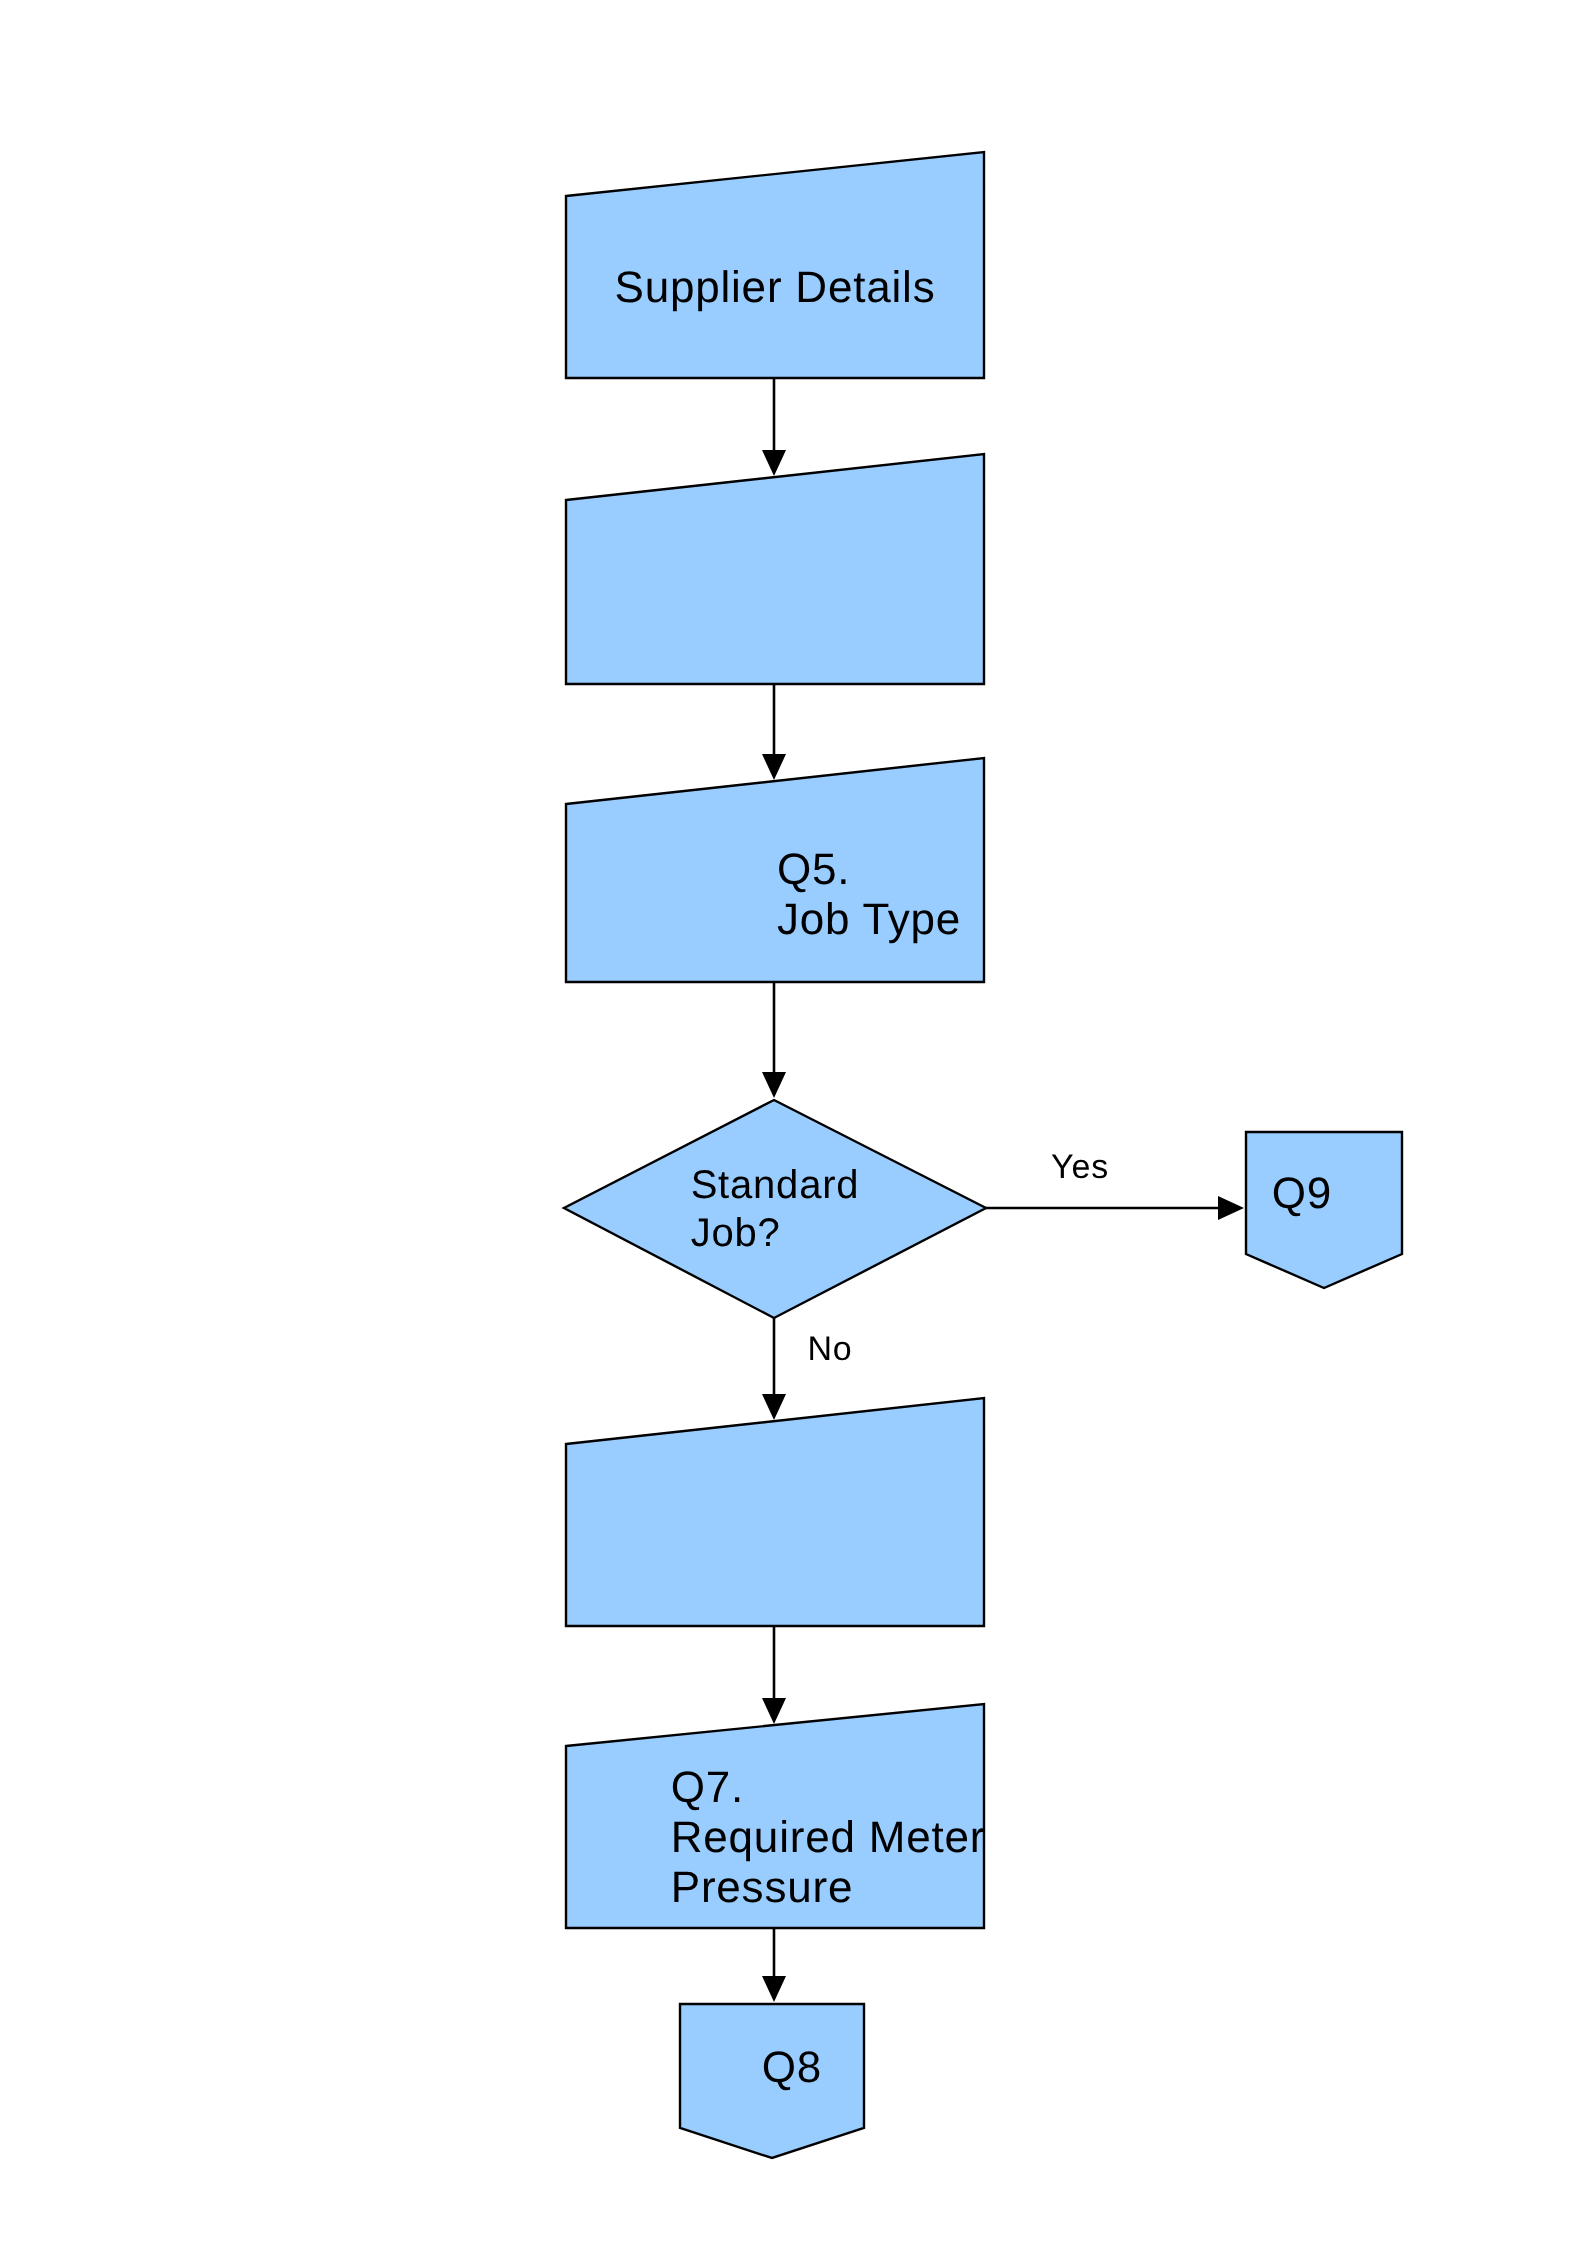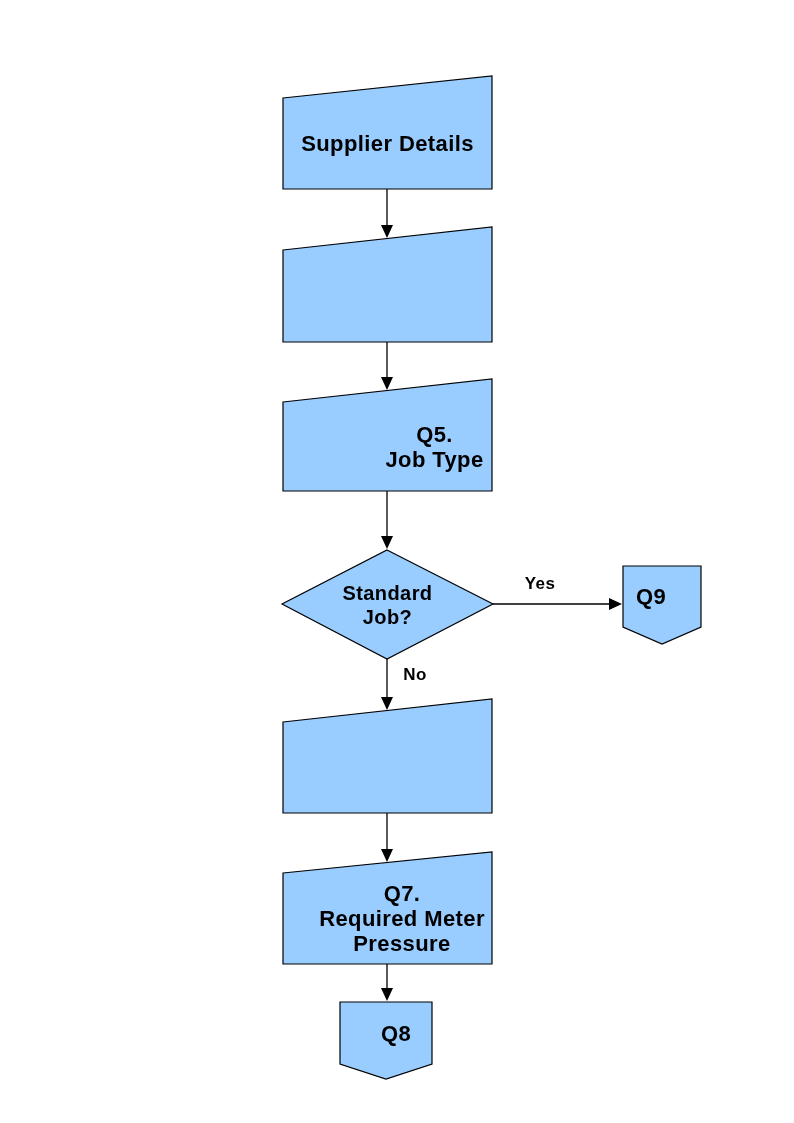--- a/index.html
+++ b/index.html
@@ -31,45 +31,43 @@
   }
   .edge .head {
     fill: var(--connector, #000000);
     stroke: none;
   }
   .label {
     position: absolute;
     display: flex;
     align-items: center;
     justify-content: center;
-    text-align: center;
     color: var(--text, #000000);
     font-size: 22px;
     line-height: 25px;
     letter-spacing: 0.4px;
     white-space: pre-line;
     pointer-events: none;
-    font-weight: bold;
   }
   .label.decision-label {
     font-size: 20px;
     line-height: 24px;
   }
   .label.edge-label {
     font-size: 17px;
     line-height: 24px;
   }
   
   .lbl-supplier { left: 283px; top: 98px;  width: 209px; height: 91px; }
   .lbl-consumer { left: 283px; top: 250px; width: 209px; height: 92px; }
   .lbl-q5       { left: 283px; top: 402px; width: 209px; height: 89px; margin-left: 47px; }
   .lbl-decision { left: 292px; top: 562px; width: 191px; height: 86px; }
   .lbl-q9       { left: 623px; top: 566px; width: 56px;  height: 61px; }
   .lbl-q6       { left: 283px; top: 722px; width: 209px; height: 91px; }
-  .lbl-q7       { left: 283px; top: 873px; width: 238px; height: 91px; }
+  .lbl-q7       { left: 283px; top: 873px; width: 238px; height: 91px; padding-left: 12px; }
   .lbl-q8       { left: 340px; top: 1002px; width: 112px; height: 62px; }
   .lbl-yes      { left: 505px; top: 572px; width: 70px;  height: 24px; }
   .lbl-no       { left: 395px; top: 663px; width: 40px;  height: 24px; }
 </style>
 </head>
 <body>
 
 <div class="page">
 
   <svg class="diagram-svg" width="794" height="1123" viewBox="0 0 794 1123">

